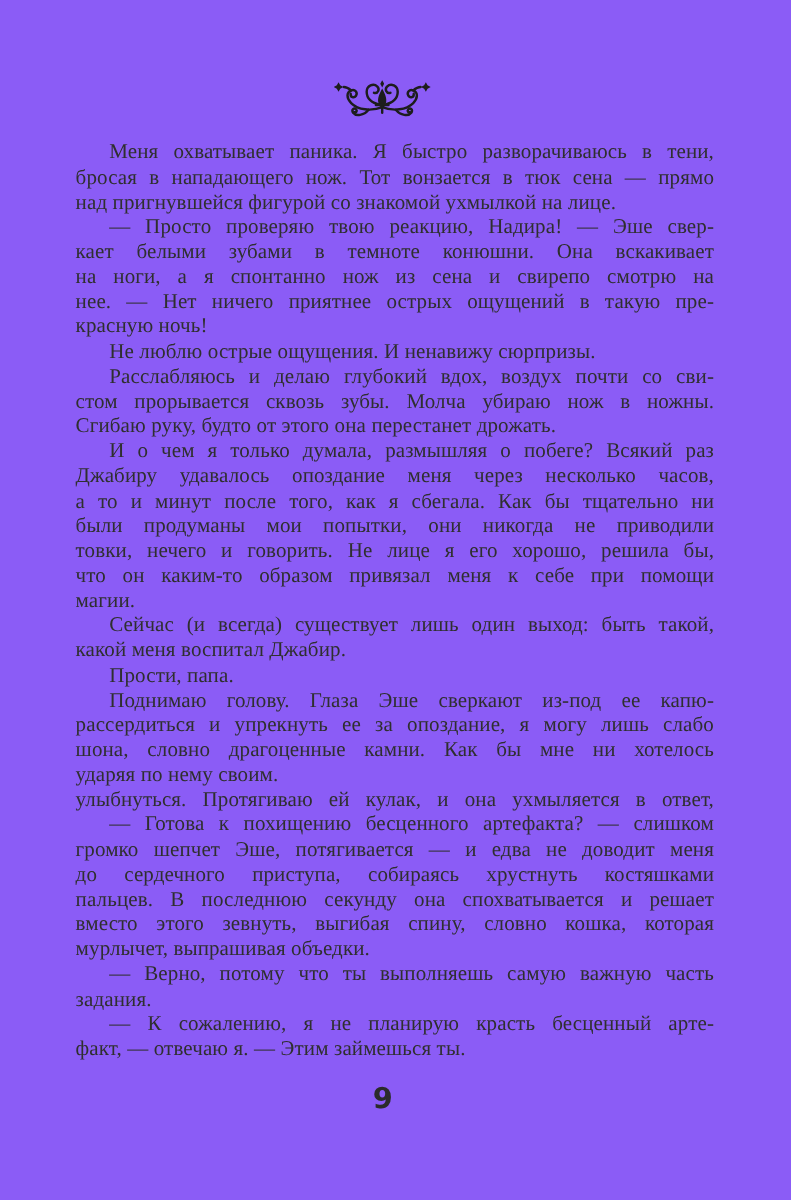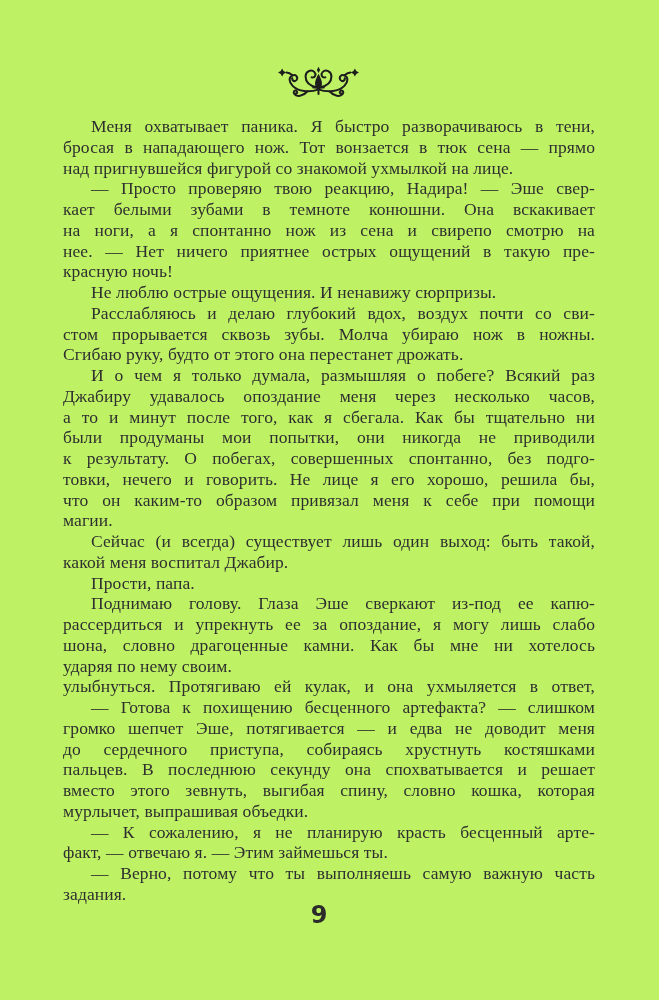--- a/index.html
+++ b/index.html
@@ -5,21 +5,21 @@
 <style>
   html, body {
     margin: 0;
     padding: 0;
     background: #ffffff;
   }
   .page {
     position: relative;
     width: 659px;
     height: 1000px;
-    background: #bef264;
+    background: #8b5cf6;
     overflow: hidden;
     font-family: "Liberation Serif", "DejaVu Serif", serif;
   }
   .ornament {
     position: absolute;
     top: 61px;
     left: 270px;
     width: 97px;
     height: 40px;
   }
@@ -107,21 +107,20 @@
       <p class="para">
         <span class="line first just">Расслабляюсь и делаю глубокий вдох, воздух почти со сви-</span>
         <span class="line just">стом прорывается сквозь зубы. Молча убираю нож в ножны.</span>
         <span class="line">Сгибаю руку, будто от этого она перестанет дрожать.</span>
       </p>
       <p class="para">
         <span class="line first just">И о чем я только думала, размышляя о побеге? Всякий раз</span>
         <span class="line just">Джабиру удавалось опоздание меня через несколько часов,</span>
         <span class="line just">а то и минут после того, как я сбегала. Как бы тщательно ни</span>
         <span class="line just">были продуманы мои попытки, они никогда не приводили</span>
-        <span class="line just">к результату. О побегах, совершенных спонтанно, без подго-</span>
         <span class="line just">товки, нечего и говорить. Не лице я его хорошо, решила бы,</span>
         <span class="line just">что он каким-то образом привязал меня к себе при помощи</span>
         <span class="line">магии.</span>
       </p>
       <p class="para">
         <span class="line first just">Сейчас (и всегда) существует лишь один выход: быть такой,</span>
         <span class="line">какой меня воспитал Джабир.</span>
       </p>
       <p class="para">
         <span class="line first">Прости, папа.</span>
@@ -135,24 +134,24 @@
       </p>
       <p class="para">
         <span class="line first just">— Готова к похищению бесценного артефакта? — слишком</span>
         <span class="line just">громко шепчет Эше, потягивается — и едва не доводит меня</span>
         <span class="line just">до сердечного приступа, собираясь хрустнуть костяшками</span>
         <span class="line just">пальцев. В последнюю секунду она спохватывается и решает</span>
         <span class="line just">вместо этого зевнуть, выгибая спину, словно кошка, которая</span>
         <span class="line">мурлычет, выпрашивая объедки.</span>
       </p>
       <p class="para">
+        <span class="line first just">— Верно, потому что ты выполняешь самую важную часть</span>
+        <span class="line">задания.</span>
+      </p>
+      <p class="para">
         <span class="line first just">— К сожалению, я не планирую красть бесценный арте-</span>
         <span class="line">факт, — отвечаю я. — Этим займешься ты.</span>
-      </p>
-      <p class="para">
-        <span class="line first just">— Верно, потому что ты выполняешь самую важную часть</span>
-        <span class="line">задания.</span>
       </p>
     </main>
 
   <div class="folio">9</div>
 
 </div>
 
 </body></html>

